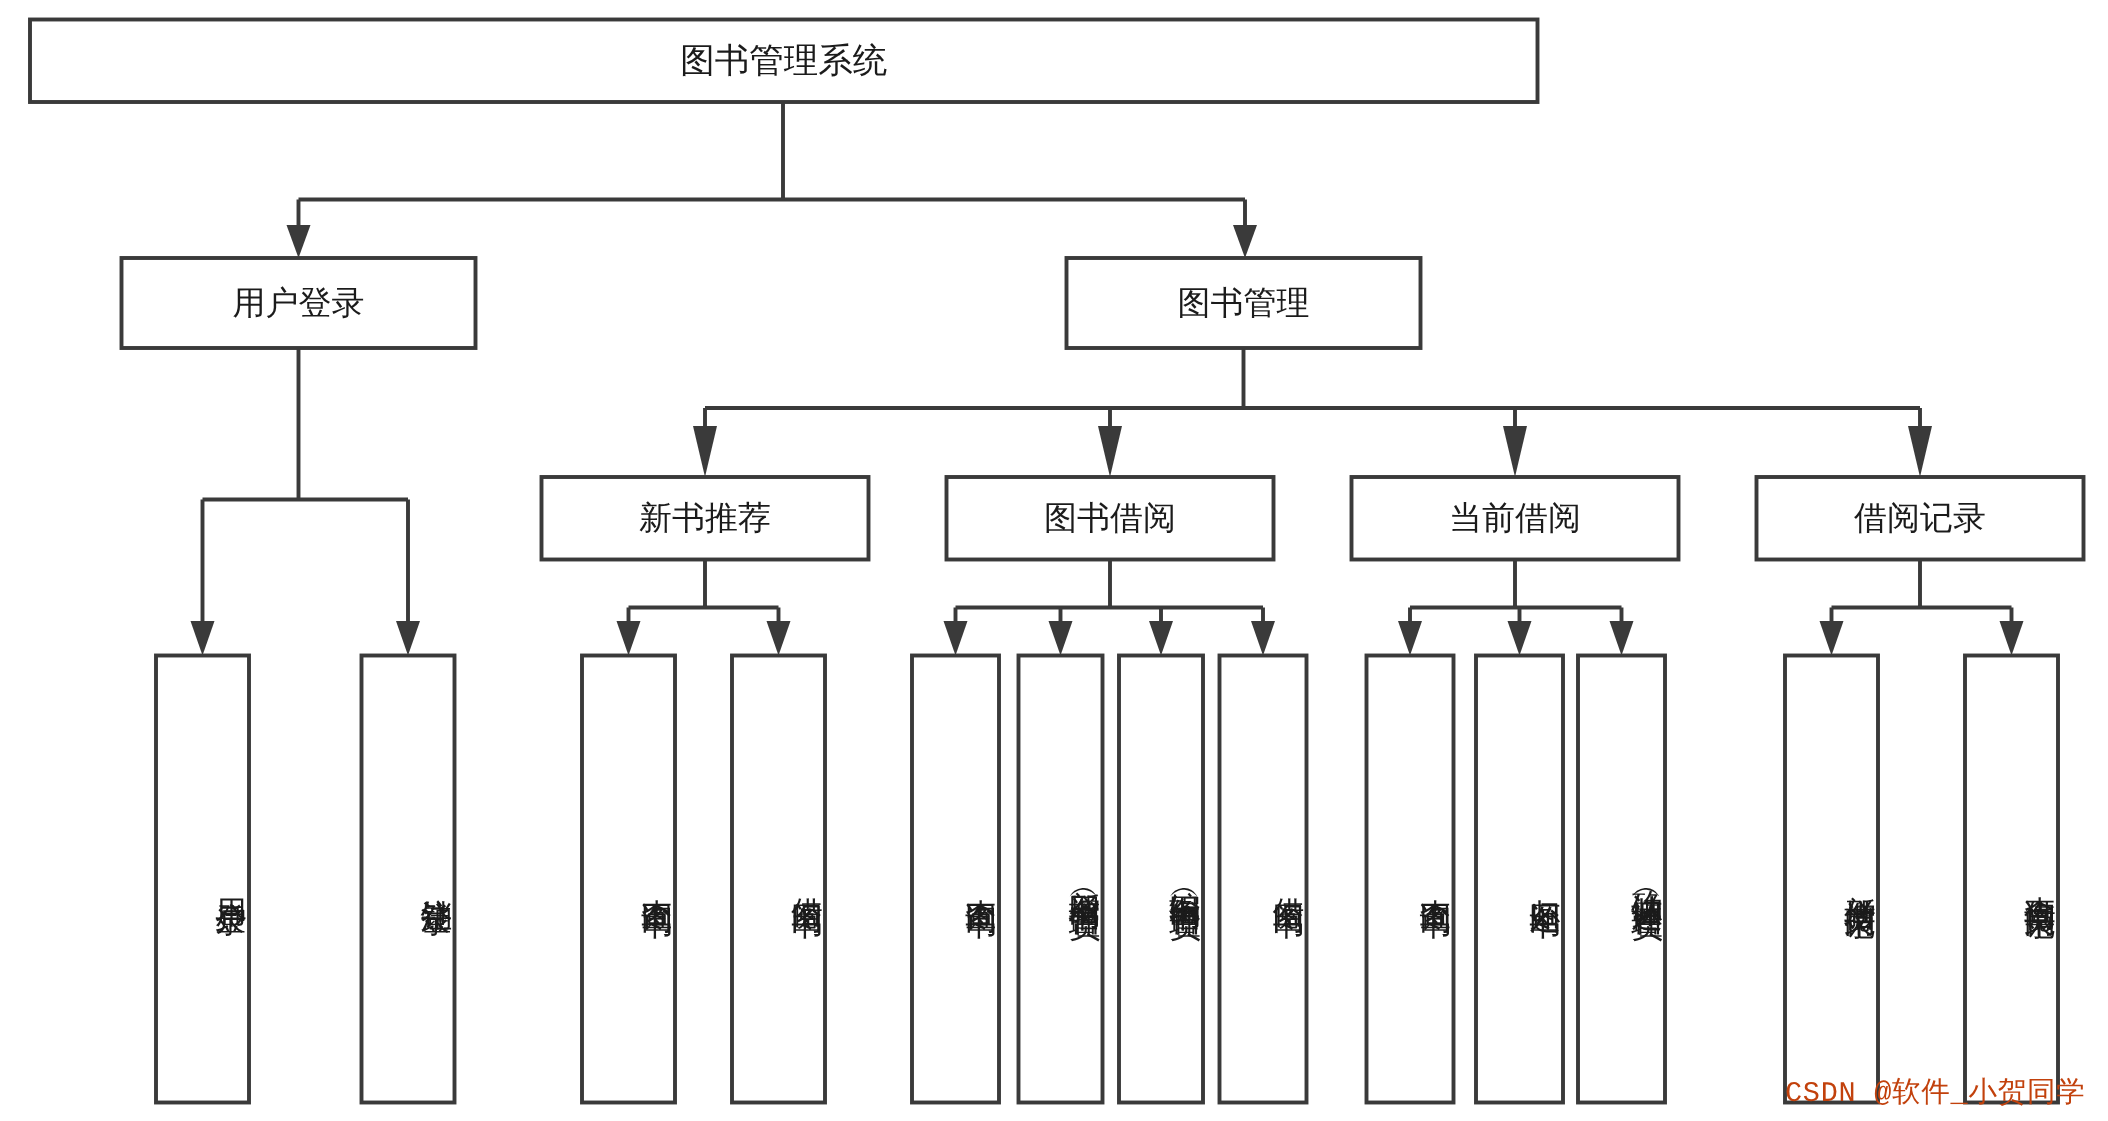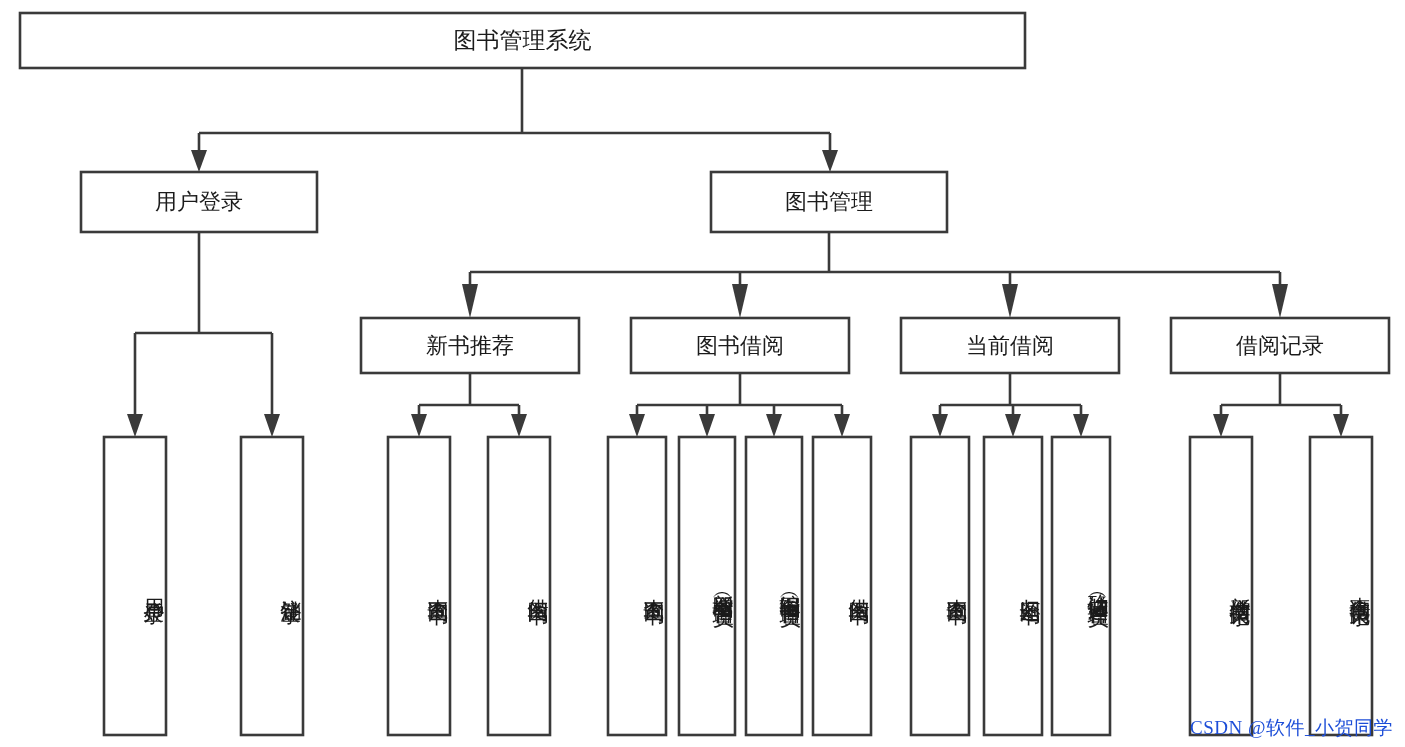--- a/index.html
+++ b/index.html
@@ -59,23 +59,23 @@
     letter-spacing: 2px;
     color: #1b1b1b;
     display: flex;
     align-items: flex-start;
     justify-content: center;
     white-space: nowrap;
     pointer-events: none;
   }
   .watermark {
     position: absolute;
-    font-family: Liberation Serif, serif;
+    font-family: Liberation Mono, monospace;
     font-size: 19px;
-    color: #1d4ed8;
+    color: #c2410c;
     white-space: nowrap;
     letter-spacing: 0.5px;
   }
 </style>
 </head>
 <body>
 
 <svg id="diagram" viewBox="0 0 1405 747" xmlns="http://www.w3.org/2000/svg">
 
   <g>

